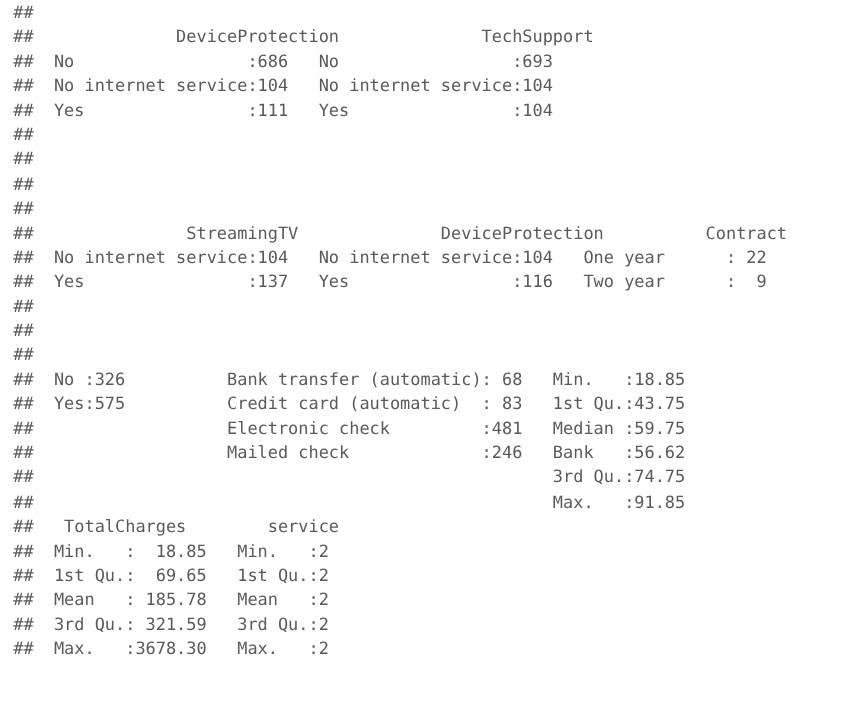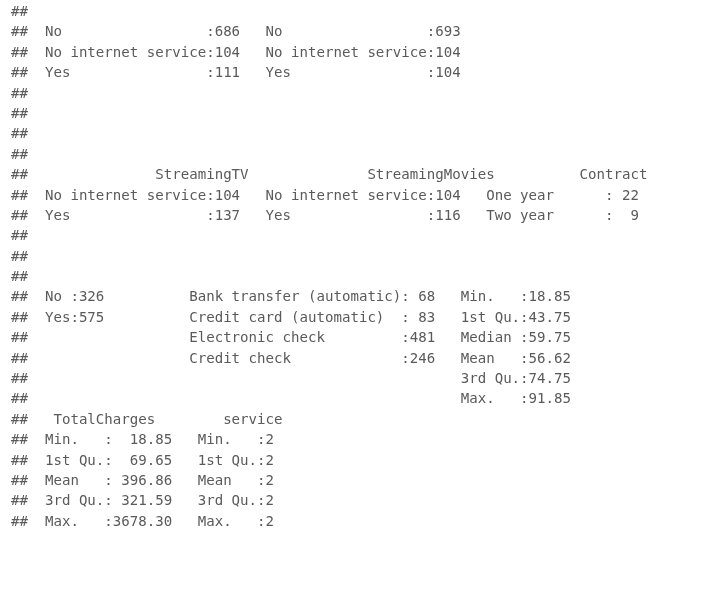--- a/index.html
+++ b/index.html
@@ -33,38 +33,39 @@
     padding-left: 11px;
     margin: 0;
     -webkit-font-smoothing: antialiased;
   }
 </style>
 </head>
 <body style="background: rgb(255, 255, 255);">
 
 <div id="console-output" style="color: rgb(90, 90, 90);">
     <div class="console-line">## </div>
+    <div class="console-line">##              DeviceProtection              TechSupport  </div>
     <div class="console-line">##  No                 :686   No                 :693      </div>
     <div class="console-line">##  No internet service:104   No internet service:104      </div>
     <div class="console-line">##  Yes                :111   Yes                :104      </div>
     <div class="console-line">## </div>
     <div class="console-line">## </div>
     <div class="console-line">## </div>
     <div class="console-line">## </div>
-    <div class="console-line">##               StreamingTV              StreamingMovies          Contract  </div>
+    <div class="console-line">##               StreamingTV              DeviceProtection          Contract  </div>
     <div class="console-line">##  No internet service:104   No internet service:104   One year      : 22   </div>
     <div class="console-line">##  Yes                :137   Yes                :116   Two year      :  9   </div>
     <div class="console-line">## </div>
     <div class="console-line">## </div>
     <div class="console-line">## </div>
     <div class="console-line">##  No :326          Bank transfer (automatic): 68   Min.   :18.85 </div>
     <div class="console-line">##  Yes:575          Credit card (automatic)  : 83   1st Qu.:43.75 </div>
     <div class="console-line">##                   Electronic check         :481   Median :59.75 </div>
-    <div class="console-line">##                   Credit check             :246   Mean   :56.62 </div>
+    <div class="console-line">##                   Mailed check             :246   Bank   :56.62 </div>
     <div class="console-line">##                                                   3rd Qu.:74.75 </div>
     <div class="console-line">##                                                   Max.   :91.85 </div>
     <div class="console-line">##   TotalCharges        service </div>
     <div class="console-line">##  Min.   :  18.85   Min.   :2  </div>
     <div class="console-line">##  1st Qu.:  69.65   1st Qu.:2  </div>
-    <div class="console-line">##  Mean   : 396.86   Mean   :2  </div>
+    <div class="console-line">##  Mean   : 185.78   Mean   :2  </div>
     <div class="console-line">##  3rd Qu.: 321.59   3rd Qu.:2  </div>
     <div class="console-line">##  Max.   :3678.30   Max.   :2  </div>
   </div>
 
 </body></html>

